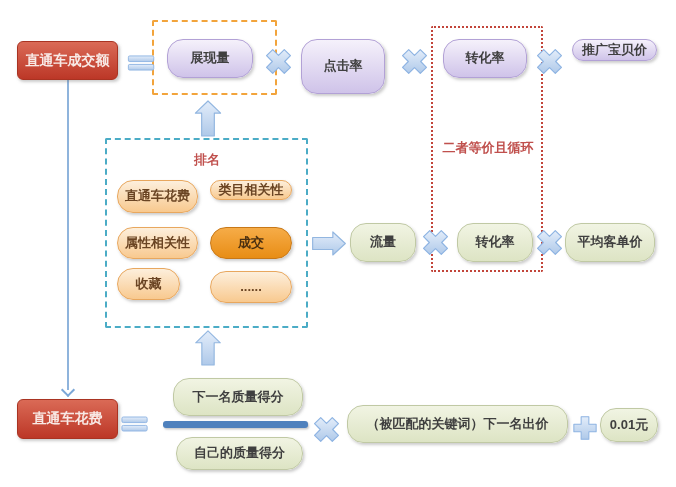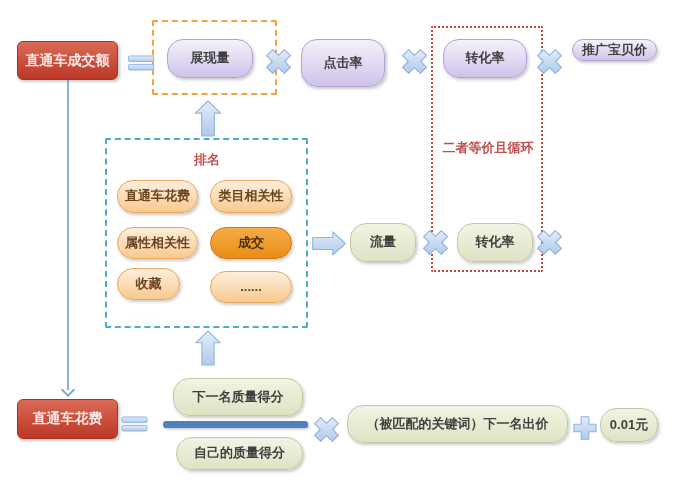--- a/index.html
+++ b/index.html
@@ -89,55 +89,56 @@
   <div class="chev" style="left:63px;top:385px"></div>
 
   <div class="box red" style="left:17px;top:41px;width:101px;height:39px">直通车成交额</div>
   <svg class="op" style="left:127px;top:55px" width="29" height="16" viewBox="0 0 30 17">
       <use href="#sym-eq"></use>
     </svg>
   <div class="box purple" style="left:167px;top:39px;width:86px;height:39px">展现量</div>
   <svg class="op" style="left:265px;top:48px" width="27" height="27" viewBox="0 0 28 28">
       <use href="#sym-mult"></use>
     </svg>
-  <div class="box purple" style="left:301px;top:39px;width:84px;height:48px">点击率</div>
+  <div class="box purple" style="left:301px;top:39px;width:84px;height:55px">点击率</div>
   <svg class="op" style="left:401px;top:48px" width="27" height="27" viewBox="0 0 28 28">
       <use href="#sym-mult"></use>
     </svg>
   <div class="box purple" style="left:443px;top:39px;width:84px;height:39px">转化率</div>
   <svg class="op" style="left:536px;top:48px" width="27" height="27" viewBox="0 0 28 28">
       <use href="#sym-mult"></use>
     </svg>
   <div class="box purple" style="left:572px;top:39px;width:85px;height:22px">推广宝贝价</div>
 
   <div class="note" style="left:436px;top:138px;width:104px;height:20px">二者等价且循环</div>
 
   <svg class="op" style="left:194px;top:100px" width="28" height="37" viewBox="0 0 28 38">
       <use href="#sym-up"></use>
     </svg>
 
   <div class="note" style="left:155px;top:150px;width:104px;height:20px">排名</div>
   <div class="box orange" style="left:117px;top:180px;width:81px;height:33px">直通车花费</div>
-  <div class="box orange" style="left:210px;top:180px;width:82px;height:33px">类目相关性</div>
+  <div class="box orange" style="left:210px;top:180px;width:82px;height:20px">类目相关性</div>
   <div class="box orange-strong" style="left:210px;top:227px;width:82px;height:32px">成交</div>
   <div class="box orange" style="left:117px;top:227px;width:81px;height:32px">属性相关性</div>
   <div class="box orange" style="left:117px;top:268px;width:63px;height:32px">收藏</div>
   <div class="box orange" style="left:210px;top:271px;width:82px;height:32px">......</div>
 
   <svg class="op" style="left:311px;top:231px" width="36" height="25" viewBox="0 0 36 26">
       <use href="#sym-right"></use>
     </svg>
   <div class="box green" style="left:350px;top:223px;width:66px;height:39px">流量</div>
   <svg class="op" style="left:422px;top:229px" width="27" height="27" viewBox="0 0 28 28">
       <use href="#sym-mult"></use>
     </svg>
   <div class="box green" style="left:457px;top:223px;width:76px;height:39px">转化率</div>
   <svg class="op" style="left:536px;top:229px" width="27" height="27" viewBox="0 0 28 28">
       <use href="#sym-mult"></use>
     </svg>
+  <div class="box green" style="left:565px;top:223px;width:90px;height:39px">平均客单价</div>
 
   <svg class="op" style="left:194px;top:330px" width="28" height="36" viewBox="0 0 28 38">
       <use href="#sym-up"></use>
     </svg>
 
   <div class="box red" style="left:17px;top:399px;width:101px;height:40px">直通车花费</div>
   <svg class="op" style="left:121px;top:416px" width="28" height="16" viewBox="0 0 30 17">
       <use href="#sym-eq"></use>
     </svg>
   <div class="box green" style="left:173px;top:378px;width:130px;height:38px">下一名质量得分</div>

